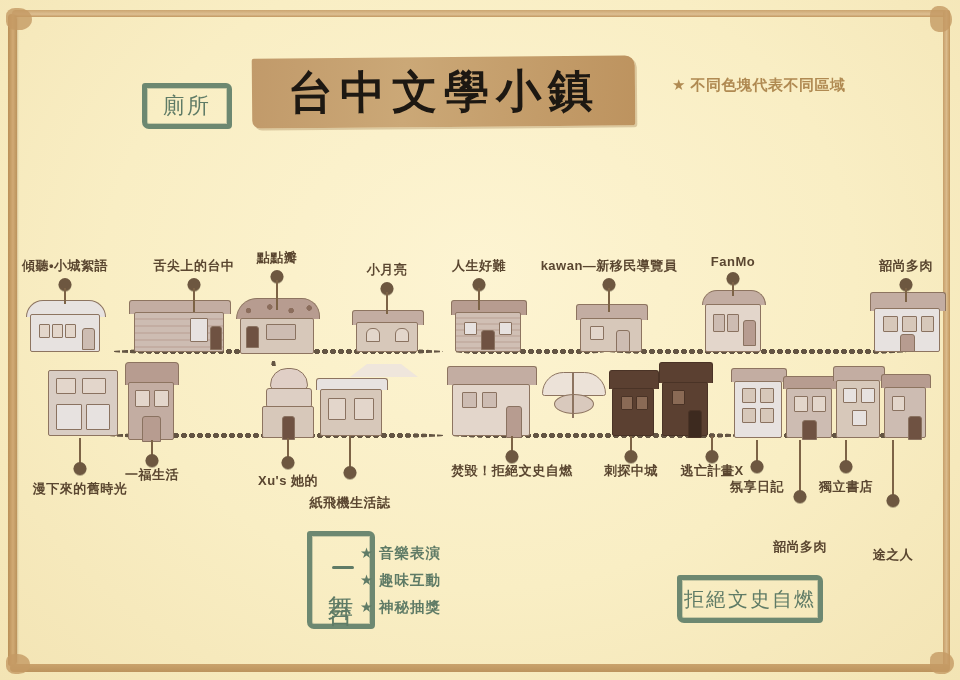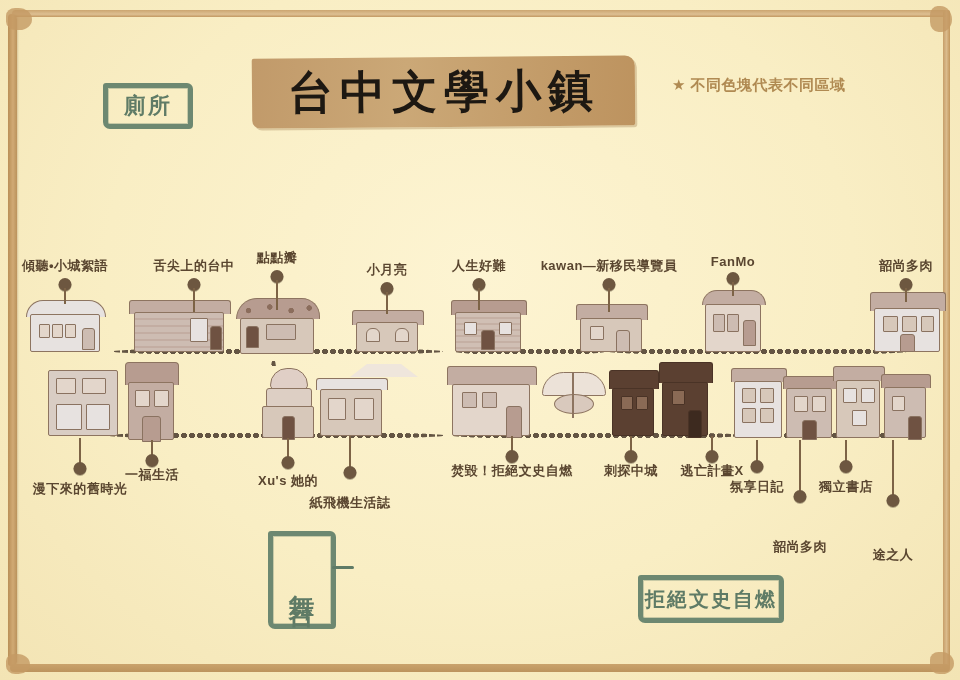--- a/index.html
+++ b/index.html
@@ -27,21 +27,21 @@
     background:linear-gradient(180deg,#c9a26c,#dcbd90 60%,#c0945c);
     border-radius:4px;}
   .frame-bottom{left:10px;bottom:8px;width:940px;height:8px;
     background:linear-gradient(180deg,#c79f68,#b98f58);
     border-radius:5px;}
   .corner-blot{position:absolute;background:#c49a64;opacity:.8;border-radius:40% 60% 55% 45%;}
 
   
   .stamp{
     position:absolute;display:flex;align-items:center;justify-content:center;
-    box-sizing:border-box;letter-spacing:2px;font-weight:bold;
+    box-sizing:border-box;letter-spacing:2px;font-weight:normal;margin-left:39px;
   }
   .stamp.green{
     border:5px solid #6d8871;color:#5f7b66;
     border-radius:3px 6px 4px 7px;
     box-shadow:inset 0 0 0 1px rgba(109,136,113,.35);
   }
   .stamp.dark{
     border:6px solid #3e3229;color:#2f261e;
     border-radius:4px 7px 5px 6px;
   }
@@ -146,20 +146,25 @@
     <span class="txt">廁所</span>
   </div>
 
 
 
 
   <div class="stamp green" style="left:268px;top:531px;width:68px;height:98px;font-size:26px;flex-direction:column;">
     <span class="txt" style="writing-mode:vertical-rl;letter-spacing:6px;">舞台</span>
   </div>
   <div id="stage-dash"></div>
+  <div id="stage-bullets">
+    <div>★ 音樂表演</div>
+    <div>★ 趣味互動</div>
+    <div>★ 神秘抽獎</div>
+  </div>
 
   <div class="stamp green" style="left:638px;top:575px;width:146px;height:48px;font-size:20px;">
     <span class="txt">拒絕文史自燃</span>
   </div>
 
   <div class="ground dotted" style="left:113px;top:348px;width:330px;"></div>
   <div class="ground dotted" style="left:455px;top:348px;width:150px;"></div>
   <div class="ground dotted" style="left:608px;top:348px;width:300px;"></div>
   <div class="ground dotted" style="left:108px;top:432px;width:336px;"></div>
   <div class="ground dotted" style="left:452px;top:432px;width:290px;"></div>

